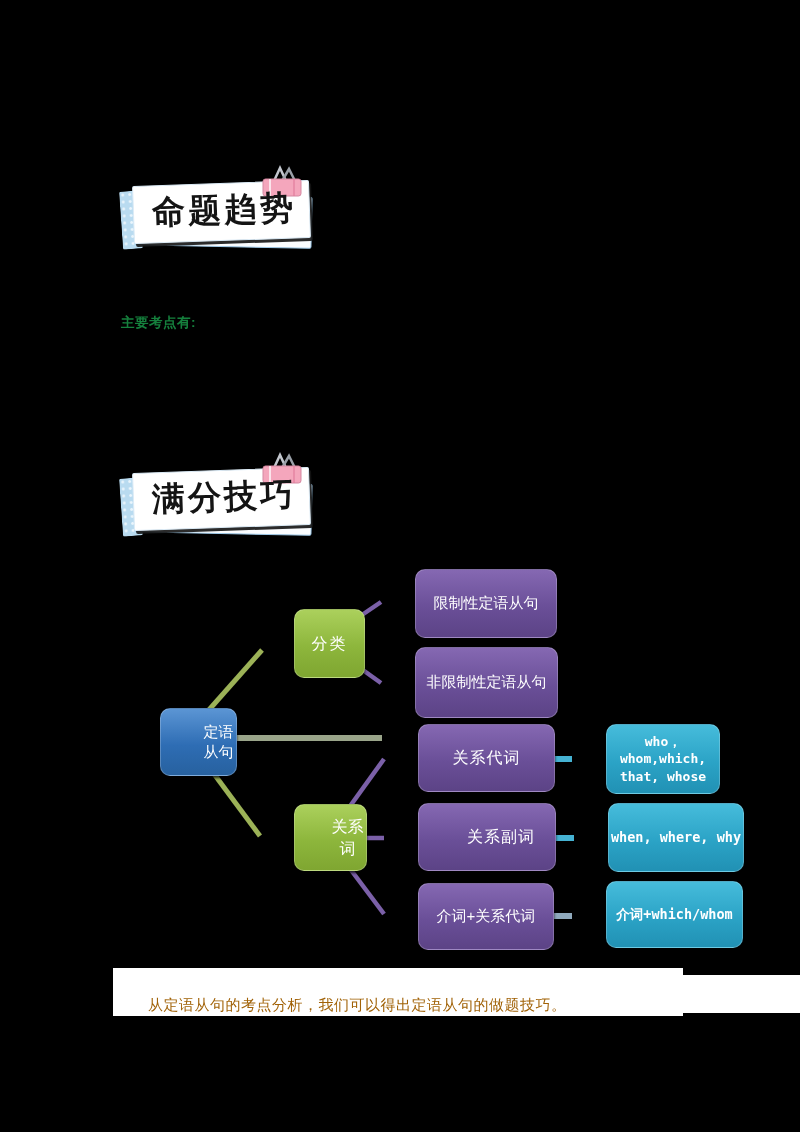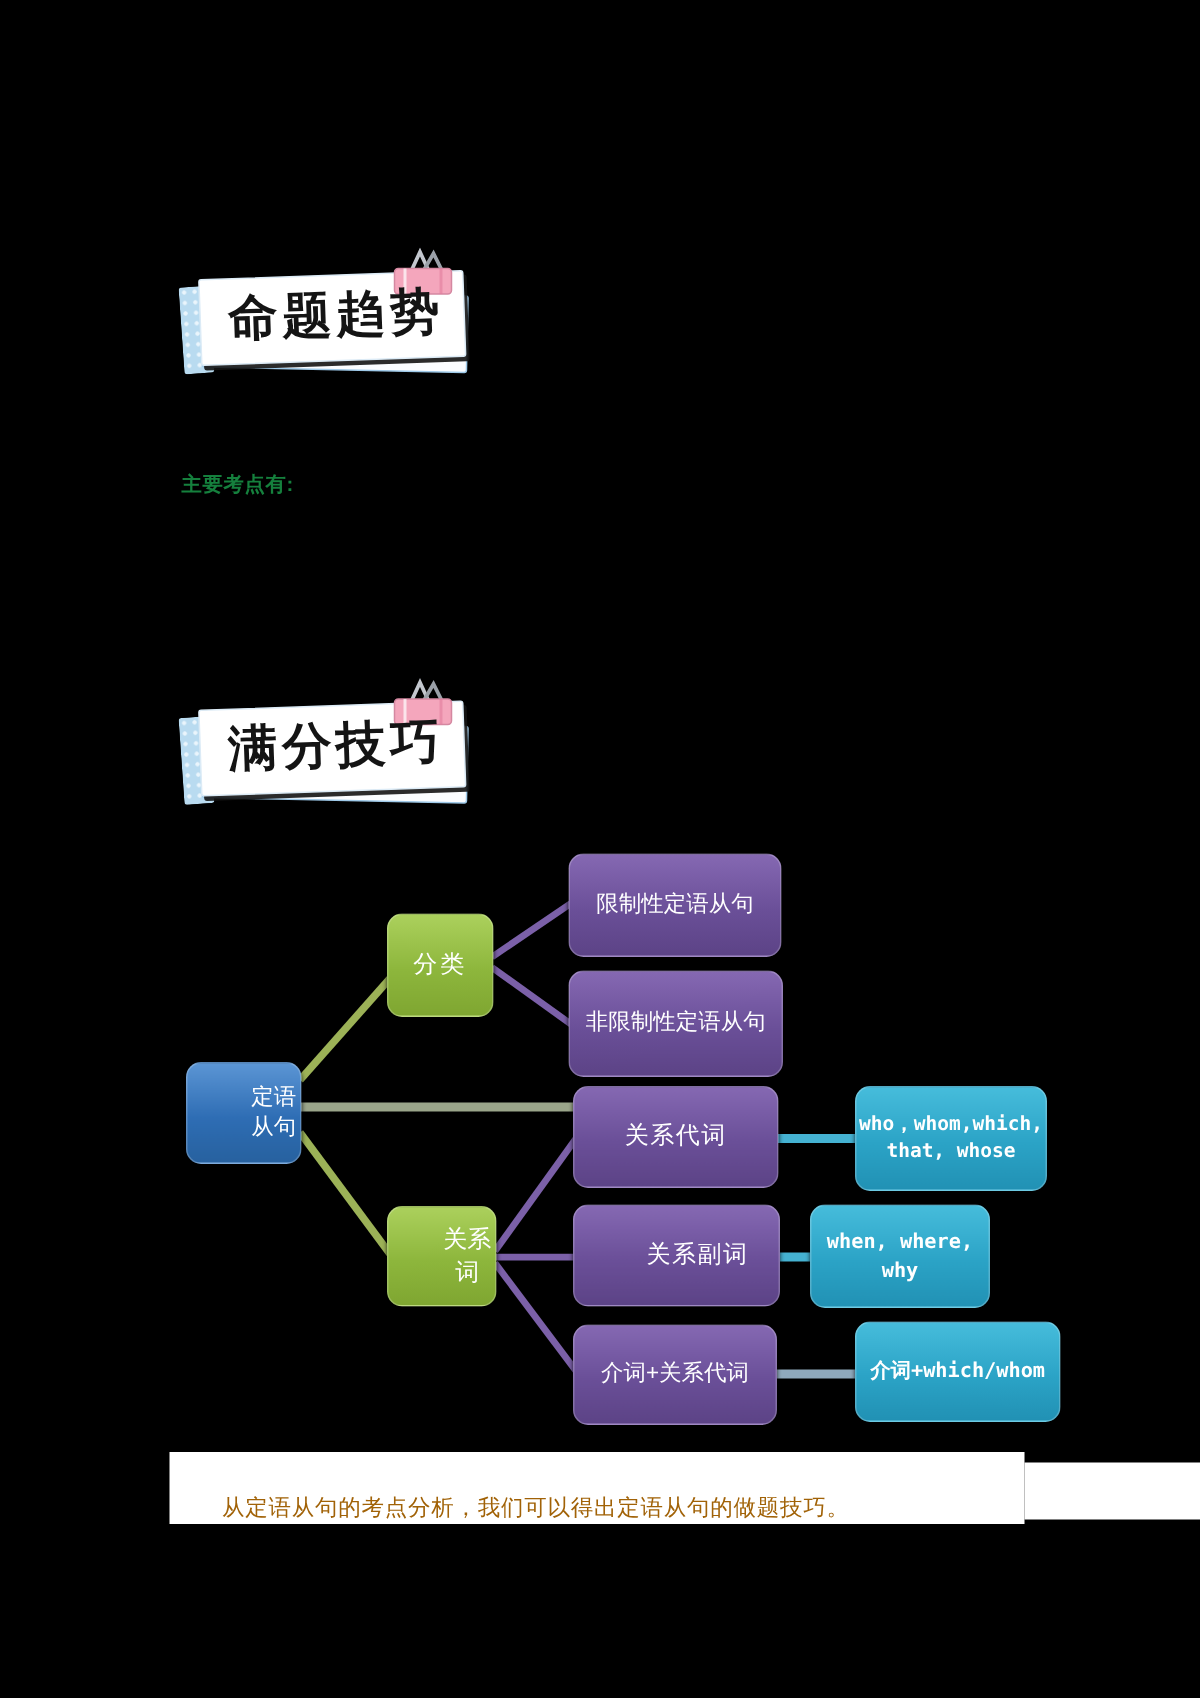--- a/index.html
+++ b/index.html
@@ -49,37 +49,38 @@
   .edge-purple { stroke:#7b60a8; stroke-width:4.5; }
   .edge-teal   { stroke:#45b2d2; stroke-width:6; }
   .edge-steel  { stroke:#8fa9bc; stroke-width:6; }
 
   .node {
     position:absolute; display:flex; align-items:center; justify-content:center;
     color:#fff; border-radius:10px; text-align:center; line-height:1.35;
     border:1px solid rgba(255,255,255,0.22);
     box-shadow:0 2px 3px rgba(0,0,0,0.8);
     white-space:pre-line;
+    margin-left:36px;
   }
   .node-blue   { background:linear-gradient(180deg,#5b95d4 0%,#2e6db4 55%,#27619f 100%); }
   .node-green  { background:linear-gradient(180deg,#abd05c 0%,#8db63c 55%,#7fa631 100%); }
   .node-purple { background:linear-gradient(180deg,#8568b2 0%,#6a4f98 55%,#5c4386 100%); }
   .node-teal   { background:linear-gradient(180deg,#46bcdb 0%,#2ba3c6 55%,#2191b4 100%); }
   .mono { font-family:"DejaVu Sans Mono","Liberation Mono",monospace; font-weight:bold; }
 
   #n-root    { left:124px; top:708px; width:77px;  height:68px; font-size:15px;padding-left:40px; }
   #n-fenlei  { left:258px; top:609px; width:71px;  height:69px; font-size:16px; letter-spacing:2px; }
   #n-gxc     { left:258px; top:804px; width:73px;  height:67px; font-size:16px;padding-left:34px; }
   #n-p1      { left:379px; top:569px; width:142px; height:69px; font-size:15px; }
   #n-p2      { left:379px; top:647px; width:143px; height:71px; font-size:15px; }
   #n-p3      { left:382px; top:724px; width:137px; height:68px; font-size:16px; letter-spacing:1px; }
   #n-p4      { left:382px; top:803px; width:138px; height:68px; font-size:16px; letter-spacing:1px;padding-left:28px; }
   #n-p5      { left:382px; top:883px; width:136px; height:67px; font-size:15px; }
-  #n-t1      { left:570px; top:724px; width:128px; height:70px; font-size:13px; }
-  #n-t2      { left:540px; top:803px; width:120px; height:69px; font-size:13.5px; }
+  #n-t1      { left:570px; top:724px; width:114px; height:70px; font-size:13px; }
+  #n-t2      { left:572px; top:803px; width:136px; height:69px; font-size:13.5px; }
   #n-t3      { left:570px; top:881px; width:137px; height:67px; font-size:13.5px; }
 
   
   .note-strip     { position:absolute; left:113px; top:968px; width:570px; height:48px; background:#ffffff; }
   .note-strip-ext { position:absolute; left:683px; top:975px; width:117px; height:38px; background:#ffffff; }
   .note-text      { position:absolute; left:148px; top:996px; font-size:15px; color:#a16207; letter-spacing:0.5px; }
 </style>
 </head>
 <body>
 

